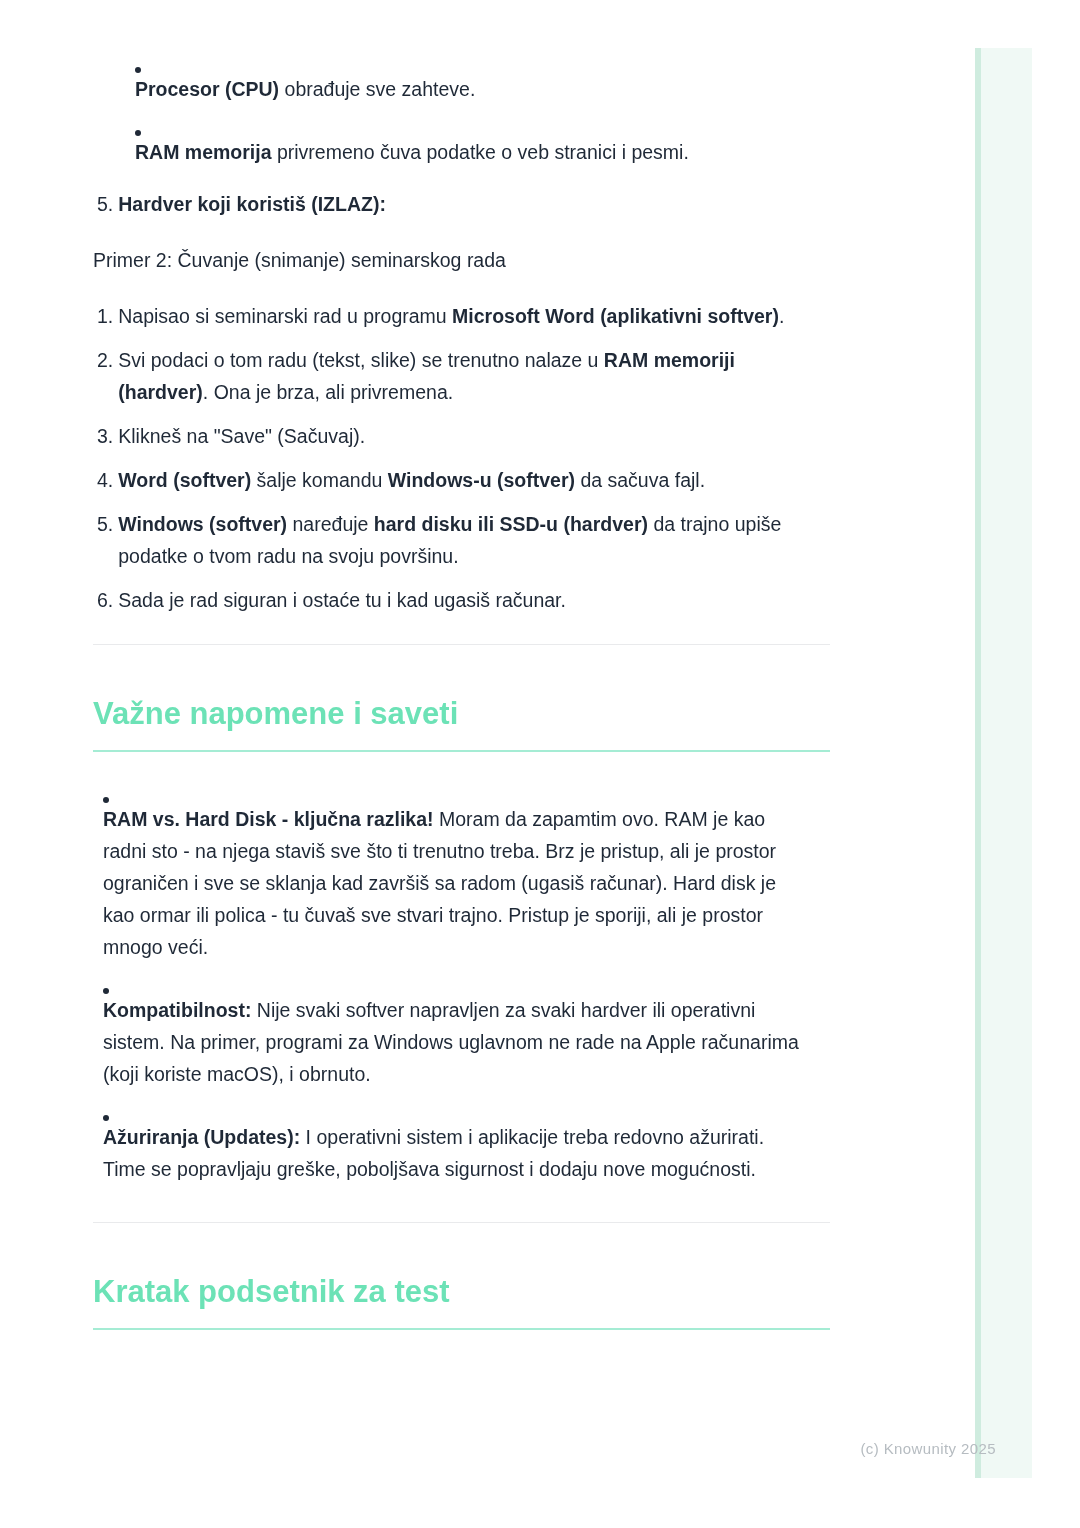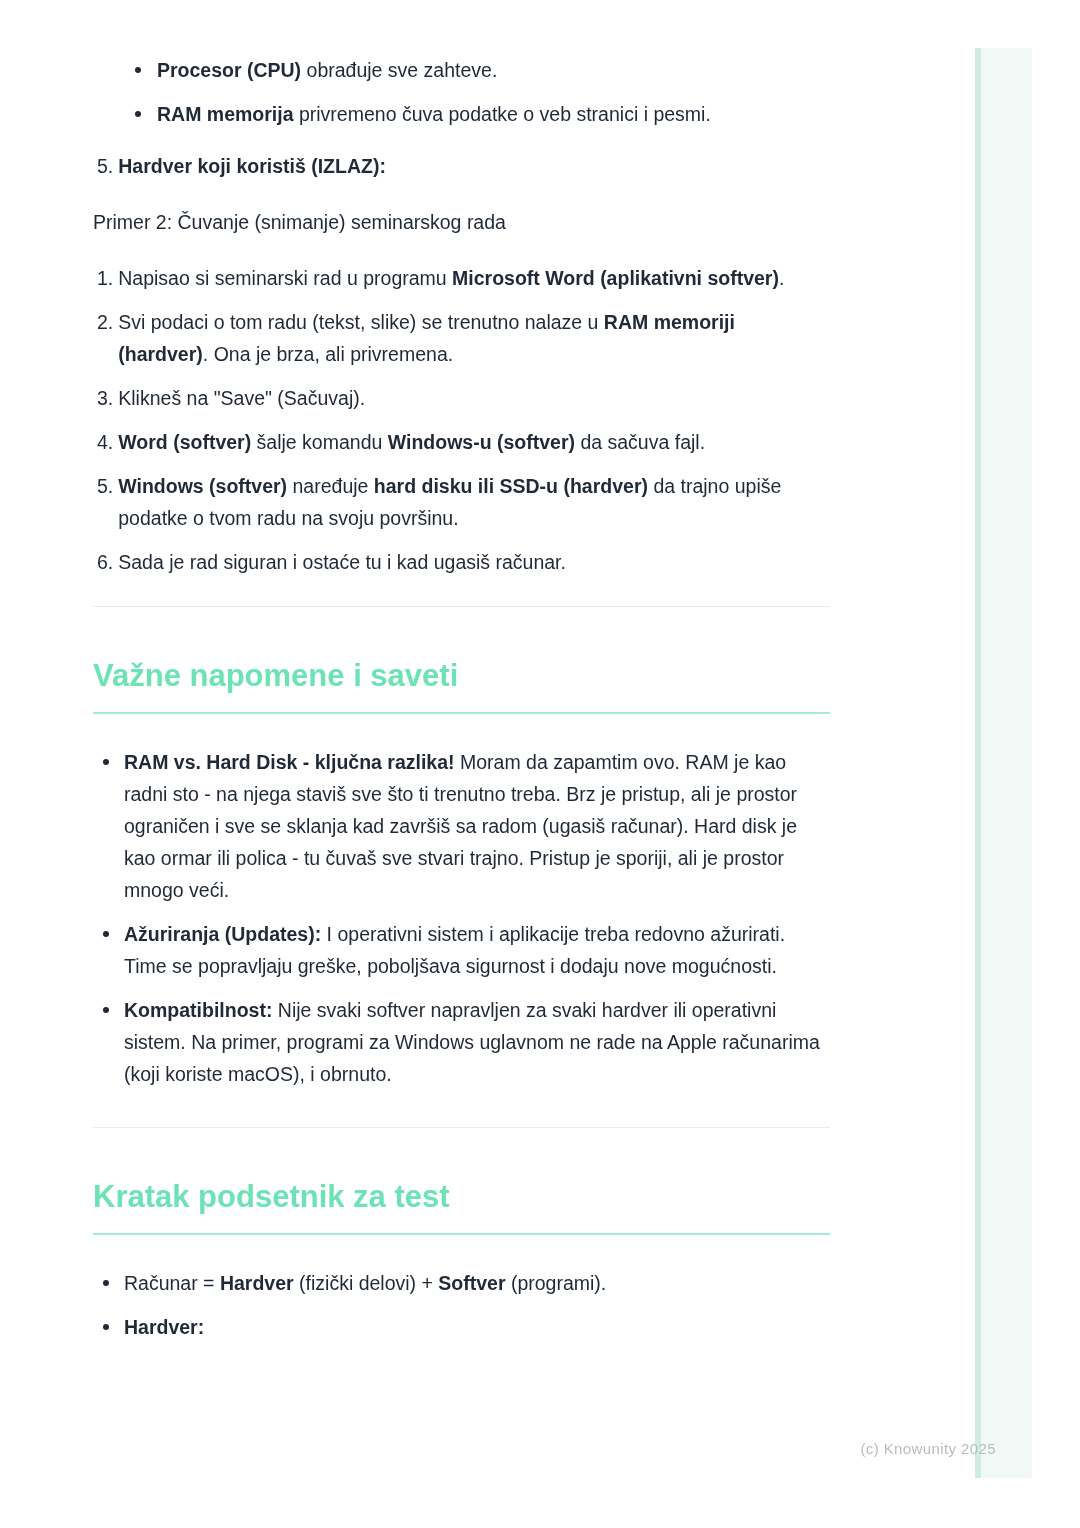--- a/index.html
+++ b/index.html
@@ -24,21 +24,21 @@
     z-index: 0;
   }
   .content {
     position: absolute;
     left: 93px;
     top: 0;
     width: 737px;
     z-index: 1;
   }
   .blist { list-style: none; }
-  .bitem { display: flex; margin-bottom: 12px; }
+  .bitem { display: flex; margin-bottom: 12px; flex-direction: column; }
   .dot {
     flex: 0 0 6px;
     width: 6px; height: 6px;
     border-radius: 50%;
     background: var(--text-color, #1f2937);
     margin: 13px 15px 0 0;
   }
   .indent-sub { padding-left: 42px; }
   .indent-sub .dot { margin: 13px 16px 0 0; }
   .top-list { margin-top: 54px; }
@@ -142,39 +142,29 @@
   <h2 class="section-title">Važne napomene i saveti</h2>
   <div class="title-underline"></div>
 
   <ul class="blist sec-list">
     <li class="bitem">
       <span class="dot"></span>
       <span class="btext"><span class="bold">RAM vs. Hard Disk - ključna razlika!</span><span class=""> Moram da zapamtim ovo. RAM je kao radni sto - na njega staviš sve što ti trenutno treba. Brz je pristup, ali je prostor ograničen i sve se sklanja kad završiš sa radom (ugasiš računar). Hard disk je kao ormar ili polica - tu čuvaš sve stvari trajno. Pristup je sporiji, ali je prostor mnogo veći.</span></span>
     </li>
     <li class="bitem">
       <span class="dot"></span>
-      <span class="btext"><span class="bold">Ažuriranja (Updates):</span><span class=""> I operativni sistem i aplikacije treba redovno ažurirati. Time se popravljaju greške, poboljšava sigurnost i dodaju nove mogućnosti.</span></span>
+      <span class="btext"><span class="bold">Kompatibilnost:</span><span class=""> Nije svaki softver napravljen za svaki hardver ili operativni sistem. Na primer, programi za Windows uglavnom ne rade na Apple računarima (koji koriste macOS), i obrnuto.</span></span>
     </li>
     <li class="bitem">
       <span class="dot"></span>
-      <span class="btext"><span class="bold">Kompatibilnost:</span><span class=""> Nije svaki softver napravljen za svaki hardver ili operativni sistem. Na primer, programi za Windows uglavnom ne rade na Apple računarima (koji koriste macOS), i obrnuto.</span></span>
+      <span class="btext"><span class="bold">Ažuriranja (Updates):</span><span class=""> I operativni sistem i aplikacije treba redovno ažurirati. Time se popravljaju greške, poboljšava sigurnost i dodaju nove mogućnosti.</span></span>
     </li>
   </ul>
 
   <hr class="divider divider-2">
 
   <h2 class="section-title">Kratak podsetnik za test</h2>
   <div class="title-underline"></div>
 
-  <ul class="blist sec-list">
-    <li class="bitem">
-      <span class="dot"></span>
-      <span class="btext"><span class="">Računar = </span><span class="bold">Hardver</span><span class=""> (fizički delovi) + </span><span class="bold">Softver</span><span class=""> (programi).</span></span>
-    </li>
-    <li class="bitem">
-      <span class="dot"></span>
-      <span class="btext"><span class="bold">Hardver:</span></span>
-    </li>
-  </ul>
 
 </main>
 
 <div class="footer">(c) Knowunity 2025</div>
 
 </body></html>

